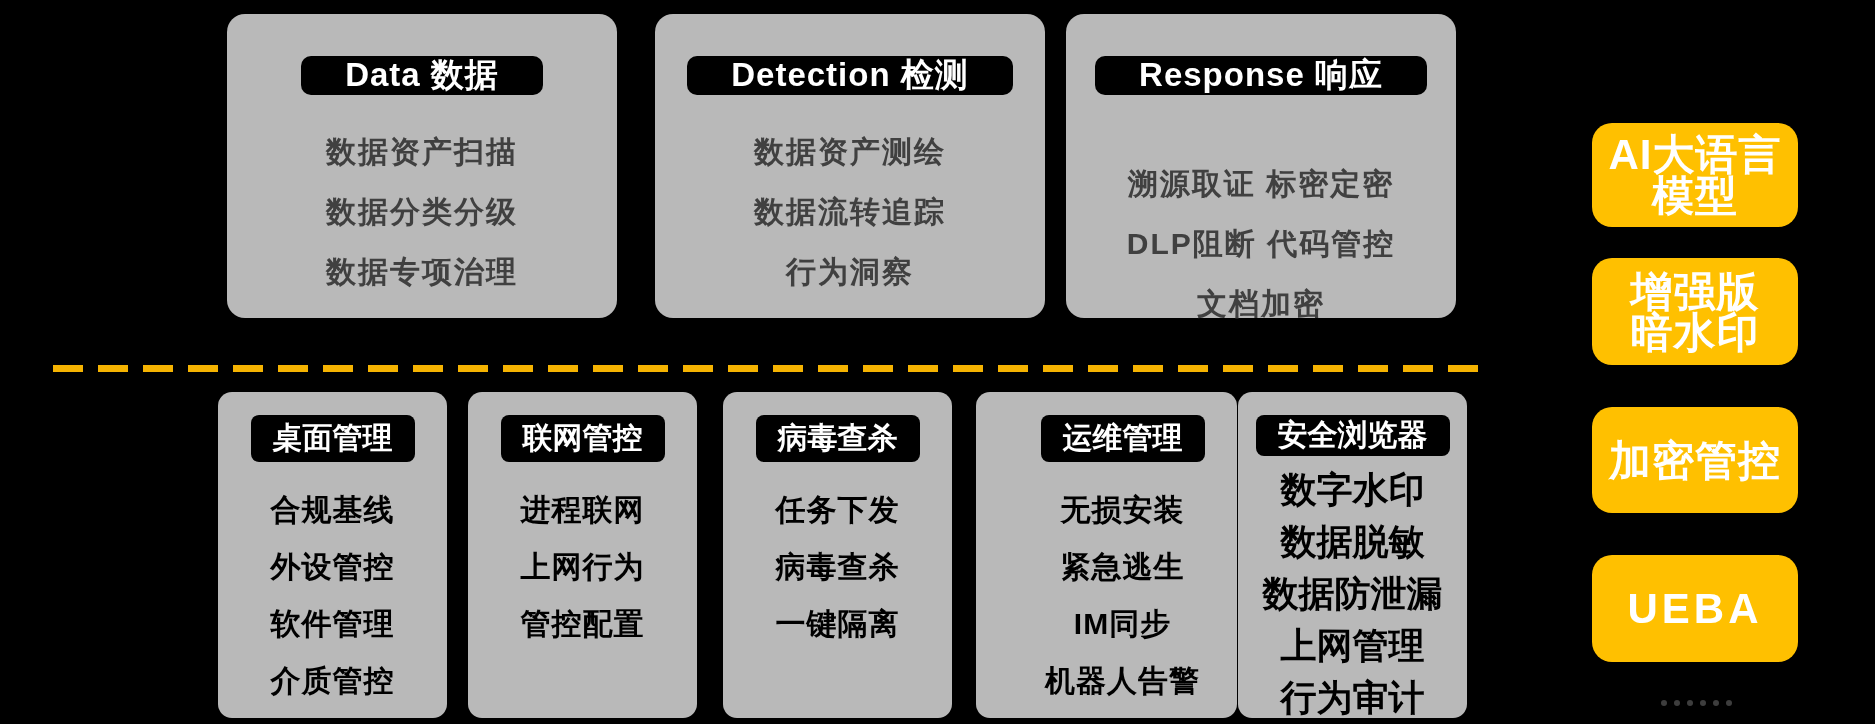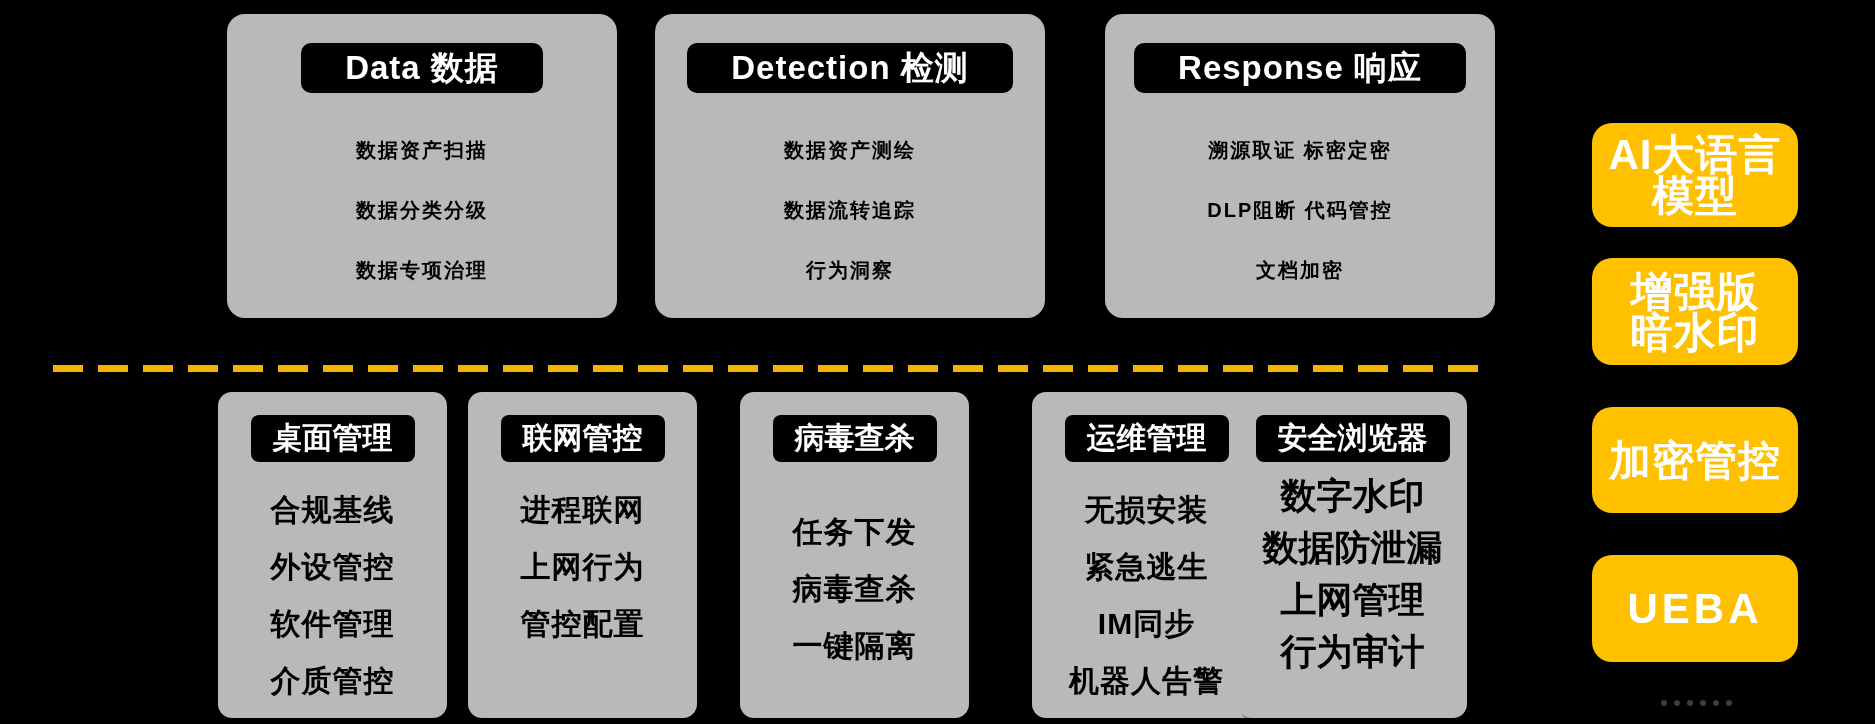--- a/index.html
+++ b/index.html
@@ -11,28 +11,28 @@
     position:absolute; background:#b9b9b9; border-radius:18px;
     display:flex; flex-direction:column; align-items:center;
     box-shadow:2px 3px 0 rgba(0,0,0,0.35);
   }
   .card-header {
     background:#000000; color:#ffffff; border-radius:10px;
     display:flex; align-items:center; justify-content:center; white-space:nowrap;
   }
   
   .card.top { top:14px; width:390px; height:304px; }
-  #tcard0 { left:227px; } #tcard1 { left:655px; } #tcard2 { left:1105px; }
-  .card.top .card-header { margin-top:29px; height:50px; font-size:33px; padding:0 44px; letter-spacing:1px; }
+  #tcard0 { left:227px; } #tcard1 { left:655px; } #tcard2 { left:1066px;gap:32px; }
+  .card.top .card-header { margin-top:42px; height:39px; font-size:33px; padding:0 44px; letter-spacing:1px; }
   .card.top .items { margin-top:27px; display:flex; flex-direction:column; align-items:center; }
-  .card.top .item { height:60px; display:flex; align-items:center; font-size:20px; letter-spacing:2px; color:#000000; white-space:nowrap; }
+  .card.top .item { height:60px; display:flex; align-items:center; font-size:30px; letter-spacing:2px; color:#404040; white-space:nowrap; }
   
   .card.bot { top:392px; width:229px; height:326px; border-radius:14px; }
-  #bcard0 { left:218px; } #bcard1 { left:468px; } #bcard2 { left:740px;gap:22px; }
-  #bcard3 { left:1032px; } #bcard4 { left:1238px; }
+  #bcard0 { left:218px; } #bcard1 { left:468px; } #bcard2 { left:723px; }
+  #bcard3 { left:976px;padding-left:32px; } #bcard4 { left:1238px; }
   .card.bot .card-header { margin-top:23px; height:47px; font-size:30px; padding:0 22px; border-radius:8px; }
   .card.bot .items { margin-top:20px; display:flex; flex-direction:column; align-items:center; }
   .card.bot .item { height:57px; display:flex; align-items:center; font-size:30px; letter-spacing:1px; color:#000; white-space:nowrap; }
   .card.bot.tight .items { margin-top:8px; }
   .card.bot.tight .item { height:52px; font-size:36px; letter-spacing:0; }
   
   .divider {
     position:absolute; left:53px; top:365px; width:1428px; height:7px;
     background:repeating-linear-gradient(90deg, #F5B301 0 30px, transparent 30px 45px);
   }
@@ -120,20 +120,21 @@
       <div class="item">紧急逃生</div>
       <div class="item">IM同步</div>
       <div class="item">机器人告警</div>
     </div>
   </div>
 
   <div class="card bot tight" id="bcard4">
     <div class="card-header">安全浏览器</div>
     <div class="items">
       <div class="item">数字水印</div>
+      <div class="item">数据脱敏</div>
       <div class="item">数据防泄漏</div>
       <div class="item">上网管理</div>
       <div class="item">行为审计</div>
     </div>
   </div>
 
   <div class="pill" id="pill0">
     <span class="line">AI大语言</span>
     <span class="line">模型</span>
   </div>

